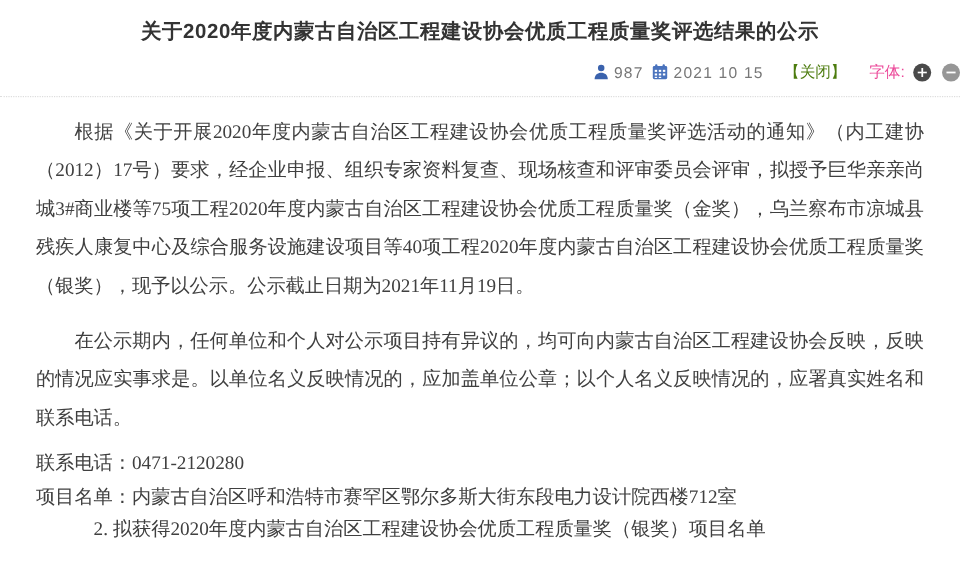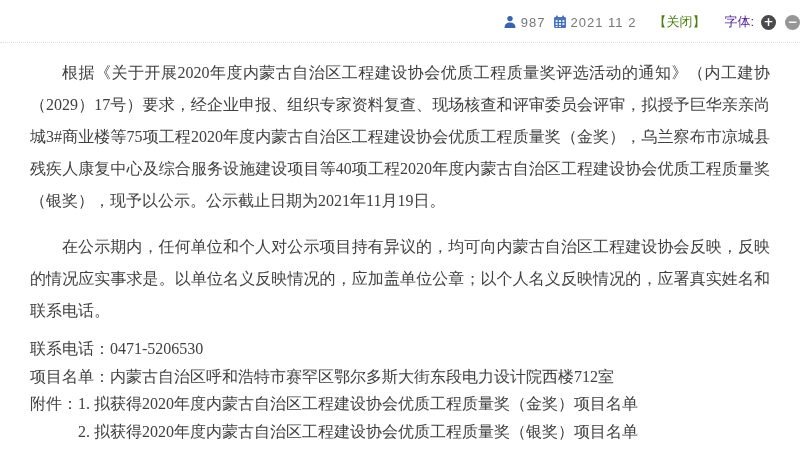--- a/index.html
+++ b/index.html
@@ -33,21 +33,21 @@
     color: #777777;
   }
   .meta-item { display: inline-flex; align-items: center; gap: 4px; }
   .meta-icon { display: inline-flex; align-items: center; }
   .meta-views-num, .meta-date-text { color: #777777; letter-spacing: 1px; }
   .meta-close {
     color: #4d7c0f;
     margin-left: 10px;
     cursor: pointer;
   }
-  .meta-fontlabel { color: #4c1d95; margin-left: 12px; }
+  .meta-fontlabel { color: #ec4899; margin-left: 12px; }
   .circle-btn {
     width: 15px; height: 15px;
     border-radius: 50%;
     color: #ffffff;
     display: inline-flex;
     align-items: center;
     justify-content: center;
     font-size: 12px;
     line-height: 15px;
     font-weight: bold;
@@ -79,20 +79,21 @@
     line-height: 27.5px;
     text-indent: 0;
   }
   .info-line.attach-2 { text-indent: 3em; }
 </style>
 </head>
 <body>
 
 <div class="article">
 
+  <h1 class="article-title">关于2020年度内蒙古自治区工程建设协会优质工程质量奖评选结果的公示</h1>
 
   <div class="meta-row">
 
     <span class="meta-item">
       <span class="meta-icon">
         <svg width="14" height="14" viewBox="0 0 14 14">
           <circle cx="7" cy="3.6" r="2.7" fill="#3a62ad"></circle>
           <path d="M1.5 13 C1.5 9.4 4 7.6 7 7.6 C10 7.6 12.5 9.4 12.5 13 Z" fill="#3a62ad"></path>
         </svg>
       </span>
@@ -108,41 +109,40 @@
           <rect x="2.6" y="5.2" width="2" height="1.7" fill="#ffffff"></rect>
           <rect x="6" y="5.2" width="2" height="1.7" fill="#ffffff"></rect>
           <rect x="9.4" y="5.2" width="2" height="1.7" fill="#ffffff"></rect>
           <rect x="2.6" y="8.2" width="2" height="1.7" fill="#ffffff"></rect>
           <rect x="6" y="8.2" width="2" height="1.7" fill="#ffffff"></rect>
           <rect x="9.4" y="8.2" width="2" height="1.7" fill="#ffffff"></rect>
           <rect x="2.6" y="11" width="2" height="1" fill="#ffffff"></rect>
           <rect x="6" y="11" width="2" height="1" fill="#ffffff"></rect>
         </svg>
       </span>
-      <span class="meta-date-text">2021 11 2</span>
+      <span class="meta-date-text">2021 10 15</span>
     </span>
 
     <span class="meta-close">【关闭】</span>
 
     <span class="meta-fontlabel">字体:</span>
 
     <span class="circle-btn circle-plus">+</span>
 
     <span class="circle-btn circle-minus">−</span>
   </div>
 
   <hr class="divider">
 
   <div class="content">
 
-    <p class="para">根据《关于开展2020年度内蒙古自治区工程建设协会优质工程质量奖评选活动的通知》（内工建协（2029）17号）要求，经企业申报、组织专家资料复查、现场核查和评审委员会评审，拟授予巨华亲亲尚城3#商业楼等75项工程2020年度内蒙古自治区工程建设协会优质工程质量奖（金奖），乌兰察布市凉城县残疾人康复中心及综合服务设施建设项目等40项工程2020年度内蒙古自治区工程建设协会优质工程质量奖（银奖），现予以公示。公示截止日期为2021年11月19日。</p>
+    <p class="para">根据《关于开展2020年度内蒙古自治区工程建设协会优质工程质量奖评选活动的通知》（内工建协（2012）17号）要求，经企业申报、组织专家资料复查、现场核查和评审委员会评审，拟授予巨华亲亲尚城3#商业楼等75项工程2020年度内蒙古自治区工程建设协会优质工程质量奖（金奖），乌兰察布市凉城县残疾人康复中心及综合服务设施建设项目等40项工程2020年度内蒙古自治区工程建设协会优质工程质量奖（银奖），现予以公示。公示截止日期为2021年11月19日。</p>
 
     <p class="para">在公示期内，任何单位和个人对公示项目持有异议的，均可向内蒙古自治区工程建设协会反映，反映的情况应实事求是。以单位名义反映情况的，应加盖单位公章；以个人名义反映情况的，应署真实姓名和联系电话。</p>
 
     <div class="info-block">
-      <div class="info-line">联系电话：0471-5206530</div>
+      <div class="info-line">联系电话：0471-2120280</div>
       <div class="info-line">项目名单：内蒙古自治区呼和浩特市赛罕区鄂尔多斯大街东段电力设计院西楼712室</div>
-      <div class="info-line">附件：1. 拟获得2020年度内蒙古自治区工程建设协会优质工程质量奖（金奖）项目名单</div>
       <div class="info-line attach-2">2. 拟获得2020年度内蒙古自治区工程建设协会优质工程质量奖（银奖）项目名单</div>
     </div>
   </div>
 
 </div>
 
 </body></html>

